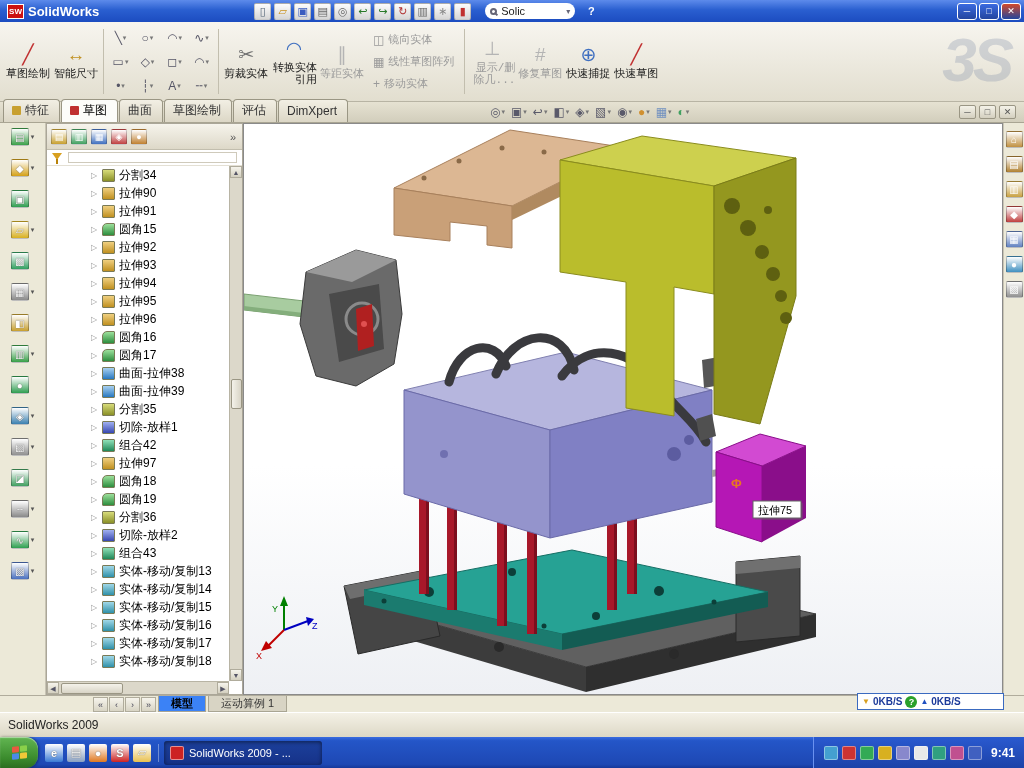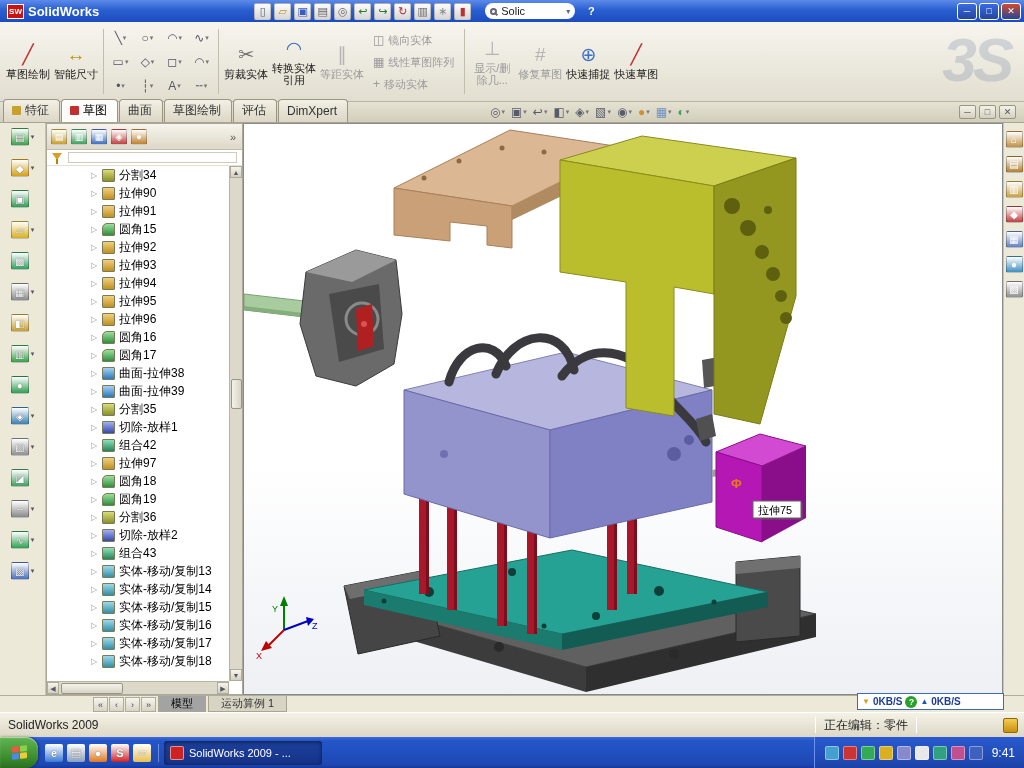--- a/index.html
+++ b/index.html
@@ -25,21 +25,21 @@
 .help-btn{margin-left:8px;width:16px;text-align:center;font-weight:bold;}
 .win-btns{margin-left:auto;display:flex;gap:2px;padding-right:3px;}
 .wbtn{width:20px;height:17px;border:1px solid #fff;border-radius:3px;background:linear-gradient(var(--c,#3a6ae0),#24459e);
  color:#fff;font-size:9px;display:flex;align-items:center;justify-content:center;}
 
 
 .cmdbar{position:absolute;top:22px;left:0;width:1024px;height:80px;background:linear-gradient(#f7f5ef,#e2decf);
  border-bottom:1px solid #b8b4a4;display:flex;align-items:stretch;padding:3px 4px;z-index:30;}
 .big-btn{width:48px;display:flex;flex-direction:column;align-items:center;justify-content:center;gap:1px;padding:1px;border-radius:2px;}
 .bicon{height:24px;font-size:19px;line-height:24px;color:var(--c,#556);}
-.blabel{font-size:11px;line-height:12px;text-align:center;color:#1a1a1a;}
+.blabel{font-size:11px;line-height:12px;text-align:right;color:#1a1a1a;font-family:Liberation Mono, monospace;}
 .big-btn.disabled .blabel{color:#9b9b9b;}
 .big-btn.disabled .bicon{color:#b4b4b4;}
 .vsep{width:1px;background:#c2beae;margin:4px 3px;}
 .tool-grid{display:grid;grid-template-columns:repeat(4,27px);grid-auto-rows:24px;align-content:center;}
 .gtool{display:flex;align-items:center;justify-content:center;gap:1px;color:#556;font-size:12px;}
 .gtool .ga{font-size:7px;color:#777;}
 .stackcol{display:flex;flex-direction:column;justify-content:center;gap:2px;padding:0 4px;}
 .stack-btn{display:flex;align-items:center;gap:4px;height:20px;padding:0 3px;}
 .stack-btn .bicon{height:14px;font-size:12px;line-height:14px;}
 .stack-btn .blabel{white-space:nowrap;}
@@ -122,21 +122,21 @@
 .netarrow.dl{color:#d8a020;}
 .qmark{width:12px;height:12px;border-radius:50%;background:#2aa02a;color:#fff;font-size:9px;font-weight:bold;display:flex;align-items:center;justify-content:center;}
 .netval{font-weight:bold;}
 
 
 .doctabs{position:absolute;left:0;top:695px;width:1024px;height:17px;background:#ece9d8;border-top:1px solid #b0ac9c;
  display:flex;align-items:stretch;z-index:30;}
 .dt-spacer{width:92px;}
 .navbtn{width:15px;display:flex;align-items:center;justify-content:center;font-size:9px;color:#445;background:linear-gradient(#f6f4ec,#d8d4c4);border:1px solid #b0ac9c;margin:1px 0 0 1px;}
 .dtab{display:flex;align-items:center;padding:0 12px;font-size:11px;color:#333;background:#d8d4c4;border:1px solid #a9a593;border-top:none;margin-left:2px;}
-.dtab.active{background:#a3a3a3;color:#000;}
+.dtab.active{background:#3b82f6;color:#000;font-weight:bold;}
 
 
 .statusbar{position:absolute;left:0;top:712px;width:1024px;height:25px;background:linear-gradient(#f4f1e6,#ddd8c6);
  border-top:1px solid #fff;display:flex;align-items:center;z-index:30;}
 .sb-left{padding-left:8px;font-size:12px;color:#222;}
 .sb-right{margin-left:auto;display:flex;align-items:center;gap:8px;padding-right:6px;}
 .sb-sep{width:1px;height:16px;background:#b0ac9c;border-right:1px solid #fff;}
 .sb-edit{font-size:12px;color:#222;}
 .sb-gap{width:70px;}
 .sb-icon{width:15px;height:15px;border:1px solid #8a6a10;border-radius:2px;background:linear-gradient(#f4cc50,#c89010);}
@@ -154,21 +154,21 @@
  display:flex;align-items:center;justify-content:center;text-shadow:0 0 1px #333;}
 .tasks{display:flex;gap:21px;padding-left:5px;}
 .task{width:158px;height:24px;border-radius:3px;display:flex;align-items:center;gap:5px;padding:0 6px;color:#fff;font-size:11px;
  background:linear-gradient(#4a78e8,#2a58c8);box-shadow:inset 0 1px 0 rgba(255,255,255,.45);}
 .task.active{background:linear-gradient(#1c409c,#163288);box-shadow:inset 0 1px 4px rgba(0,0,0,.55);}
 .ticon{width:14px;height:14px;flex:none;border-radius:2px;background:var(--c,#ccc);border:1px solid rgba(255,255,255,.5);}
 .tlabel{white-space:nowrap;overflow:hidden;text-overflow:ellipsis;}
 .tray{margin-left:auto;height:31px;display:flex;align-items:center;gap:4px;padding:0 9px 0 10px;
  background:linear-gradient(#2a5ad0,#1c42a8);border-left:1px solid #6a92f0;}
 .tricon{width:14px;height:14px;border-radius:2px;background:var(--c,#ccc);border:1px solid rgba(255,255,255,.4);}
-.clock{color:#fff;font-size:12px;margin-left:5px;}
+.clock{color:#fff;font-size:12px;margin-left:5px;font-weight:bold;}
 </style>
 </head>
 <body>
 
 <div class="titlebar">
   <div class="logo">
     <span class="logo-box">SW</span>
     <span class="app-name">SolidWorks</span>
   </div>
   <div class="menus">
@@ -867,27 +867,20 @@
         <span>模型</span>
       </span>
       <span class="dtab">
         <span>运动算例 1</span>
       </span>
     </div>
 </div>
 
 <div class="statusbar">
   <span class="sb-left">SolidWorks 2009</span>
-  <div class="sb-right">
-    <span class="sb-sep"></span>
-    <span class="sb-edit">正在编辑：零件</span>
-    <span class="sb-sep"></span>
-    <span class="sb-gap"></span>
-    <span class="sb-icon"></span>
-  </div>
 </div>
 
 <div class="taskbar">
   <div class="startbtn">
     <span class="flag">
       <i class="f-r"></i>
         <i class="f-g"></i>
         <i class="f-b"></i>
         <i class="f-y"></i>
     </span>

